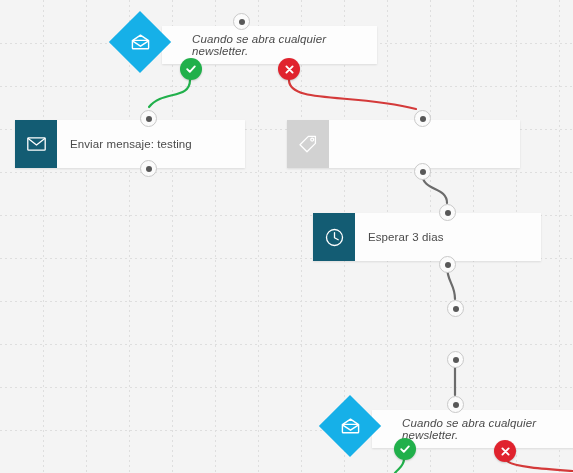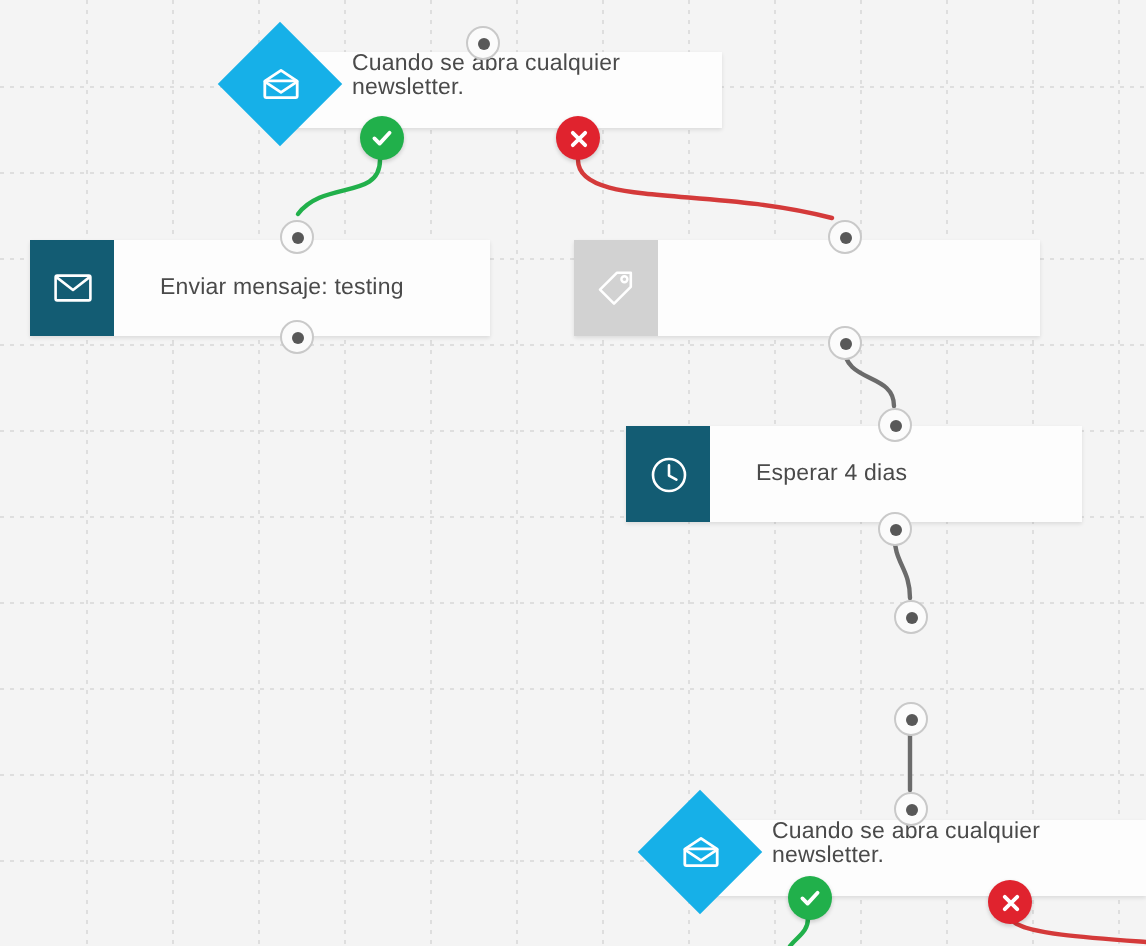--- a/index.html
+++ b/index.html
@@ -67,47 +67,48 @@
     min-width: 42px;
     display: flex;
     align-items: center;
     justify-content: center;
   }
   .icon-teal  { background: #135c73; }
   .icon-gray  { background: #d2d2d2; }
   .card-label {
     display: flex;
     align-items: center;
-    padding: 0 10px 0 23px;
+    padding: 0 10px 0 13px;
     font-size: 11.5px;
     line-height: 14px;
     color: #4a4a4a;
     letter-spacing: 0.1px;
     word-break: break-word;
   }
 
   
   .trigger {
     position: absolute;
     z-index: 6;
   }
   .trigger-banner {
     position: absolute;
-    left: 28px;
+    left: 44px;
     top: 6px;
     height: 38px;
     background: #fdfdfd;
     box-shadow: 0 1px 2px rgba(0,0,0,0.10);
     display: flex;
-    align-items: flex-start;
+    align-items: center;
     padding-left: 30px;
     box-sizing: border-box;
     font-size: 11.5px;
     color: #4a4a4a;
     letter-spacing: 0.1px;
+    font-style: italic;
   }
   .diamond {
     position: absolute;
     left: 0;
     top: 0;
     width: 44px;
     height: 44px;
     background: #16b0e8;
     transform: rotate(45deg);
     z-index: 2;
@@ -237,21 +238,21 @@
     </div>
   </div>
 
   <div class="card" style="left:313px; top:213px; width:228px; height:48px;">
     <div class="card-icon icon-teal">
       <svg width="19" height="19" viewBox="0 0 19 19" xmlns="http://www.w3.org/2000/svg">
         <circle cx="9.5" cy="9.5" r="8" fill="none" stroke="#ffffff" stroke-width="1.3"></circle>
         <path d="M9.5 4.6 L9.5 9.8 L13.2 11.8" fill="none" stroke="#ffffff" stroke-width="1.3" stroke-linecap="round" stroke-linejoin="round"></path>
       </svg>
     </div>
-    <div class="card-label">Esperar 4 dias</div>
+    <div class="card-label">Esperar 3 dias</div>
   </div>
 
 
   <div class="trigger" style="left:328px; top:404px;">
     <div class="trigger-banner" style="width:217px;">
       <span>Cuando se abra cualquier newsletter.</span>
     </div>
     <div class="diamond"></div>
     <div class="diamond-glyph">
       <svg width="19" height="16" viewBox="0 0 19 16" xmlns="http://www.w3.org/2000/svg">

